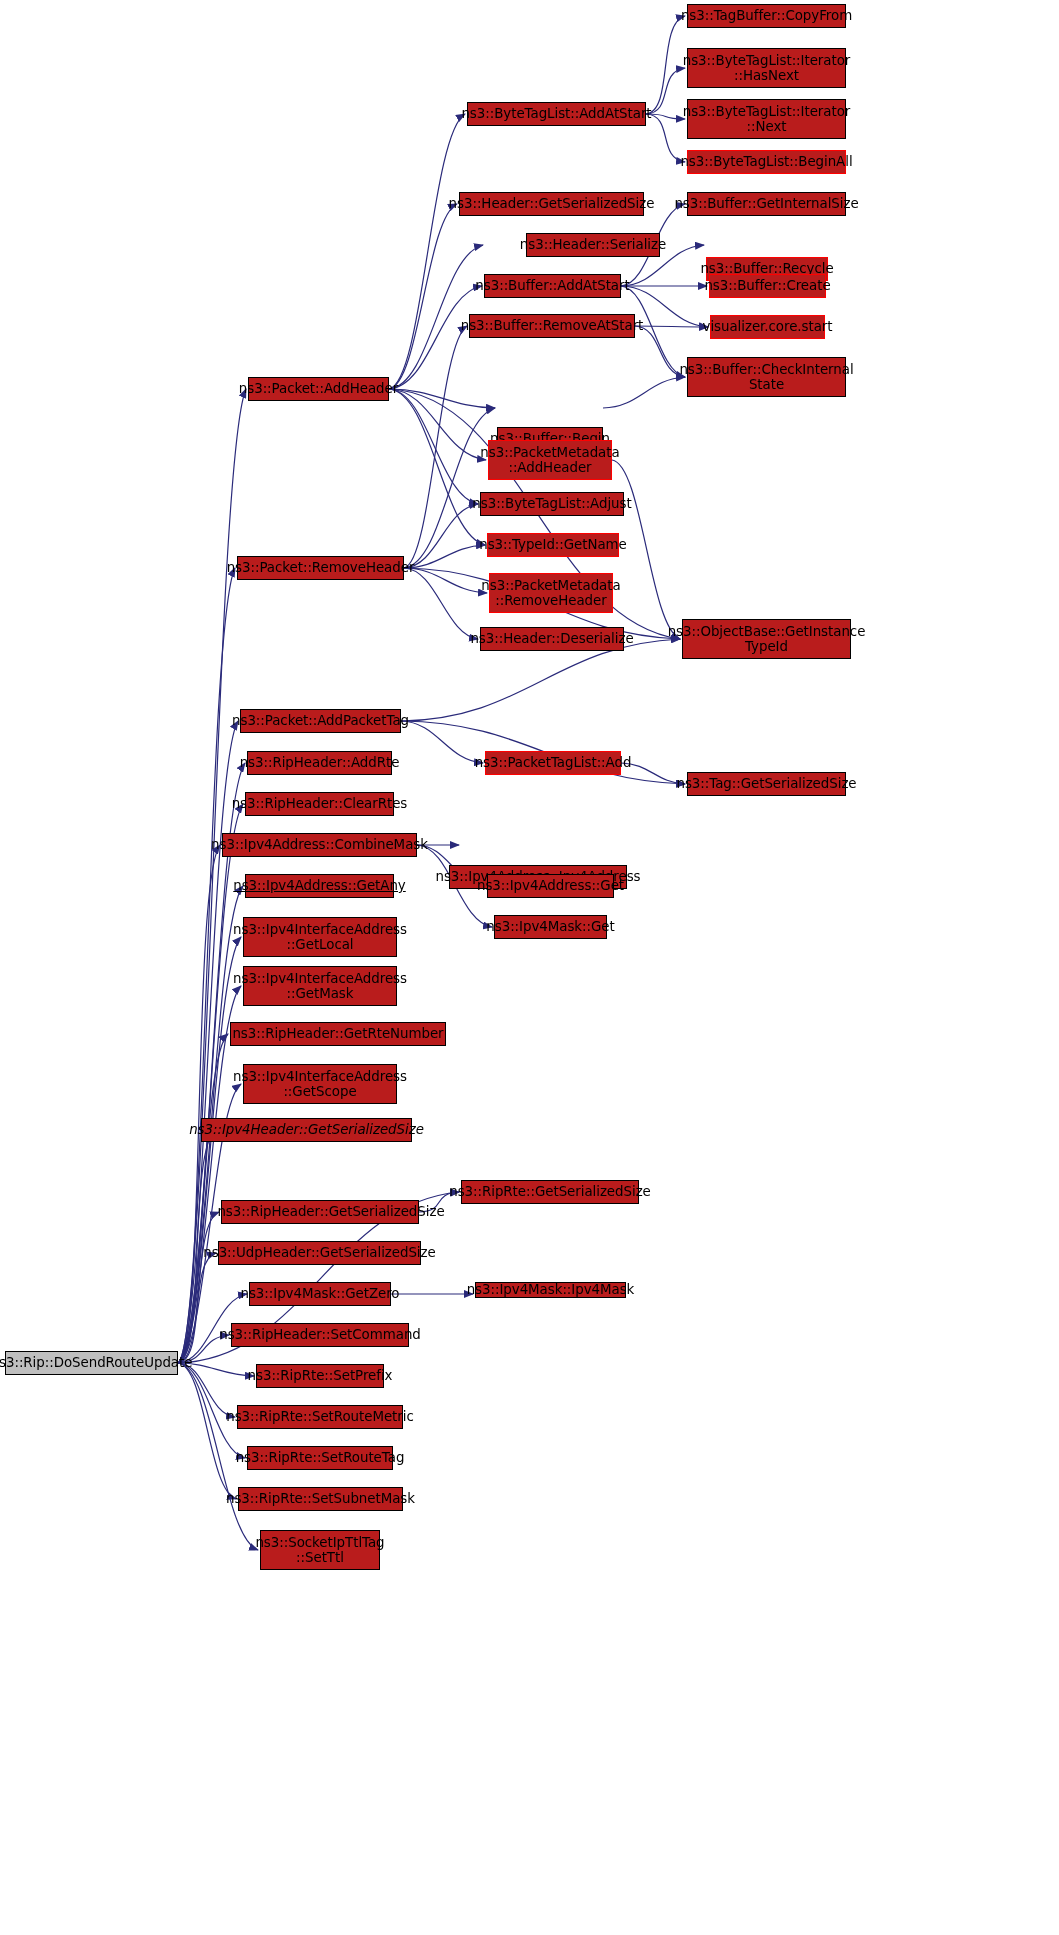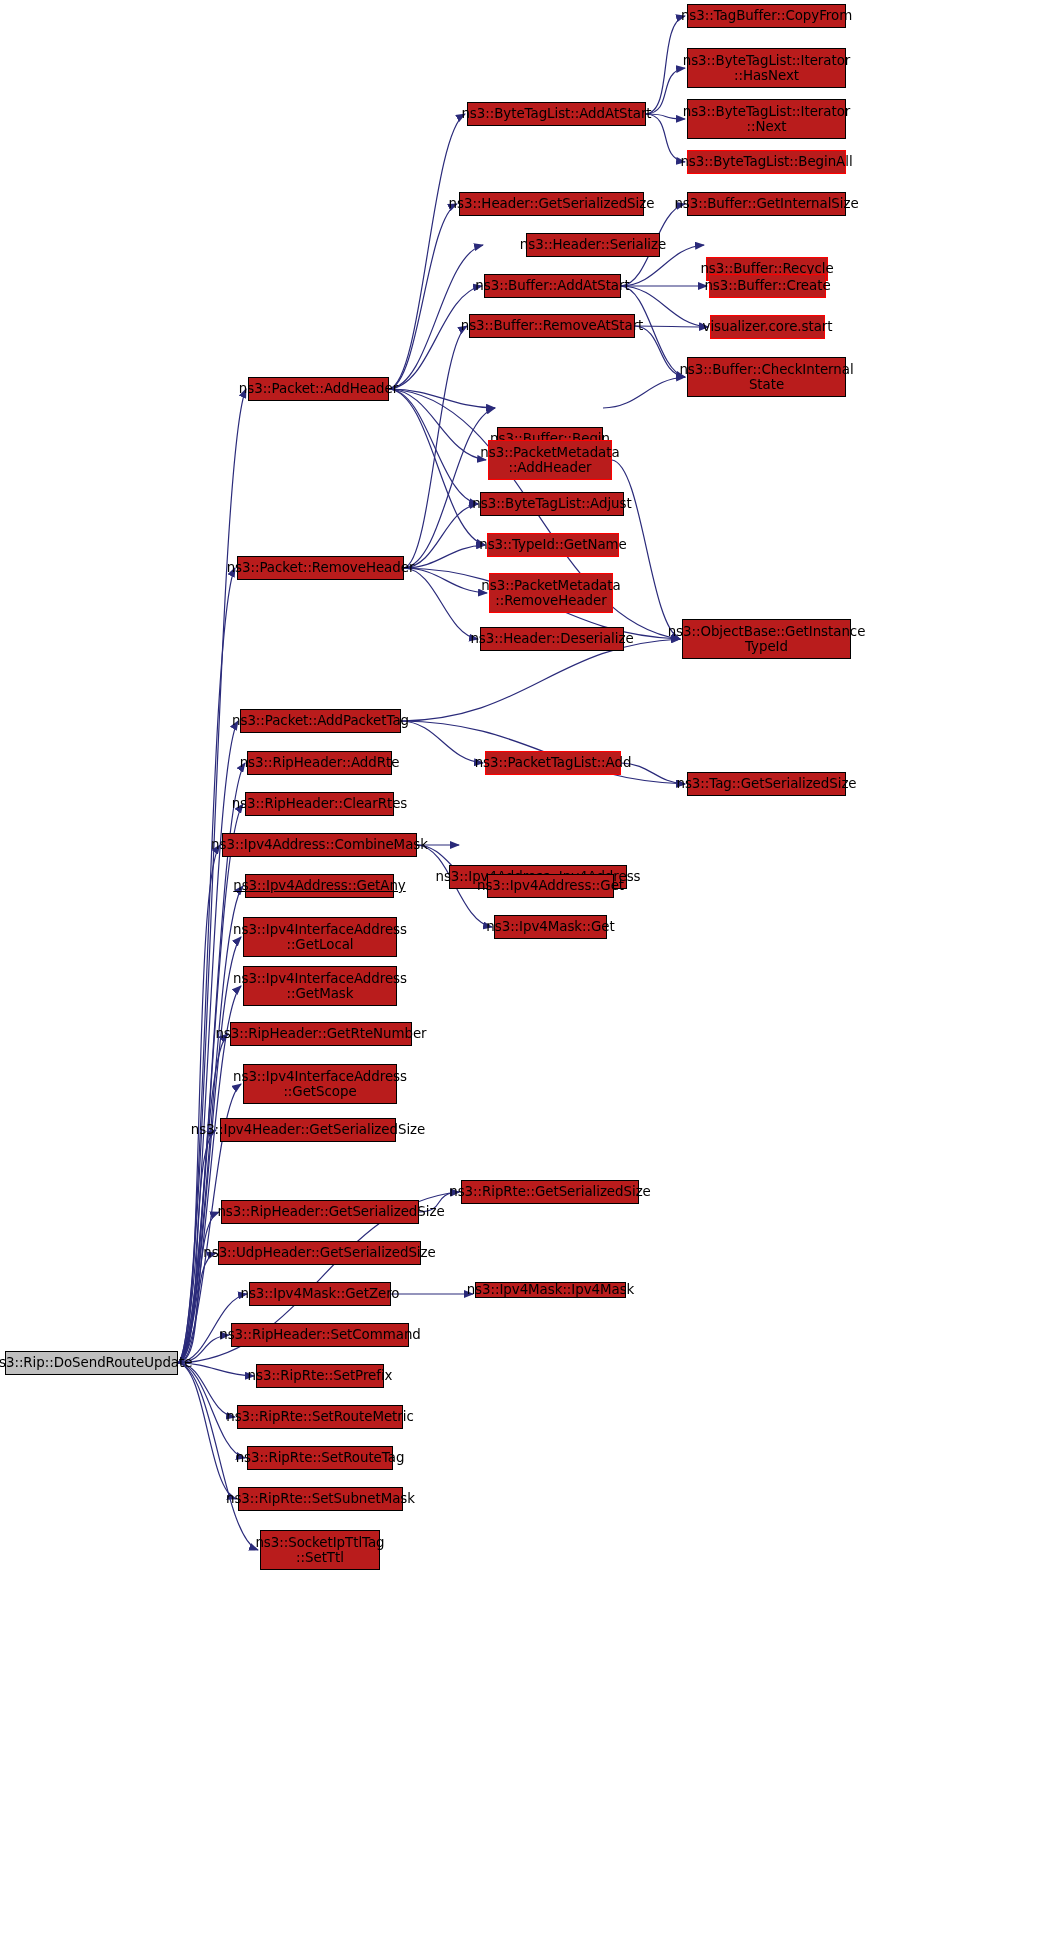--- a/index.html
+++ b/index.html
@@ -158,24 +158,24 @@
       <div class="node" style="left: 245px; top: 792px; width: 149px; height: 24px;">ns3::RipHeader::ClearRtes</div>
       <div class="node" style="left: 222px; top: 833px; width: 195px; height: 24px;">ns3::Ipv4Address::CombineMask</div>
       <div class="node" style="left: 449px; top: 833px; width: 178px; height: 24px; margin-top: 32px;">ns3::Ipv4Address::Ipv4Address</div>
       <div class="node" style="left: 487px; top: 874px; width: 127px; height: 24px;">ns3::Ipv4Address::Get</div>
       <div class="node" style="left: 494px; top: 915px; width: 113px; height: 24px;">ns3::Ipv4Mask::Get</div>
       <div class="node" style="left: 245px; top: 874px; width: 149px; height: 24px; text-decoration: underline;">ns3::Ipv4Address::GetAny</div>
       <div class="node" style="left: 243px; top: 917px; width: 154px; height: 40px;">ns3::Ipv4InterfaceAddress
 ::GetLocal</div>
       <div class="node" style="left: 243px; top: 966px; width: 154px; height: 40px;">ns3::Ipv4InterfaceAddress
 ::GetMask</div>
-      <div class="node" style="left: 230px; top: 1022px; width: 182px; height: 24px;">ns3::RipHeader::GetRteNumber</div>
+      <div class="node" style="left: 230px; top: 1022px; width: 216px; height: 24px;">ns3::RipHeader::GetRteNumber</div>
       <div class="node" style="left: 243px; top: 1064px; width: 154px; height: 40px;">ns3::Ipv4InterfaceAddress
 ::GetScope</div>
-      <div class="node" style="left: 220px; top: 1118px; width: 176px; height: 24px;">ns3::Ipv4Header::GetSerializedSize</div>
+      <div class="node" style="left: 201px; top: 1118px; width: 211px; height: 24px; font-style: italic;">ns3::Ipv4Header::GetSerializedSize</div>
       <div class="node" style="left: 461px; top: 1180px; width: 178px; height: 24px;">ns3::RipRte::GetSerializedSize</div>
       <div class="node" style="left: 221px; top: 1200px; width: 198px; height: 24px; padding-left: 25px;">ns3::RipHeader::GetSerializedSize</div>
       <div class="node" style="left: 218px; top: 1241px; width: 203px; height: 24px;">ns3::UdpHeader::GetSerializedSize</div>
       <div class="node" style="left: 249px; top: 1282px; width: 142px; height: 24px;">ns3::Ipv4Mask::GetZero</div>
       <div class="node" style="left: 475px; top: 1282px; width: 151px; height: 16px;">ns3::Ipv4Mask::Ipv4Mask</div>
       <div class="node" style="left: 231px; top: 1323px; width: 178px; height: 24px;">ns3::RipHeader::SetCommand</div>
       <div class="node" style="left: 256px; top: 1364px; width: 128px; height: 24px;">ns3::RipRte::SetPrefix</div>
       <div class="node" style="left: 237px; top: 1405px; width: 166px; height: 24px;">ns3::RipRte::SetRouteMetric</div>
       <div class="node" style="left: 247px; top: 1446px; width: 146px; height: 24px;">ns3::RipRte::SetRouteTag</div>
       <div class="node" style="left: 238px; top: 1487px; width: 165px; height: 24px;">ns3::RipRte::SetSubnetMask</div>

